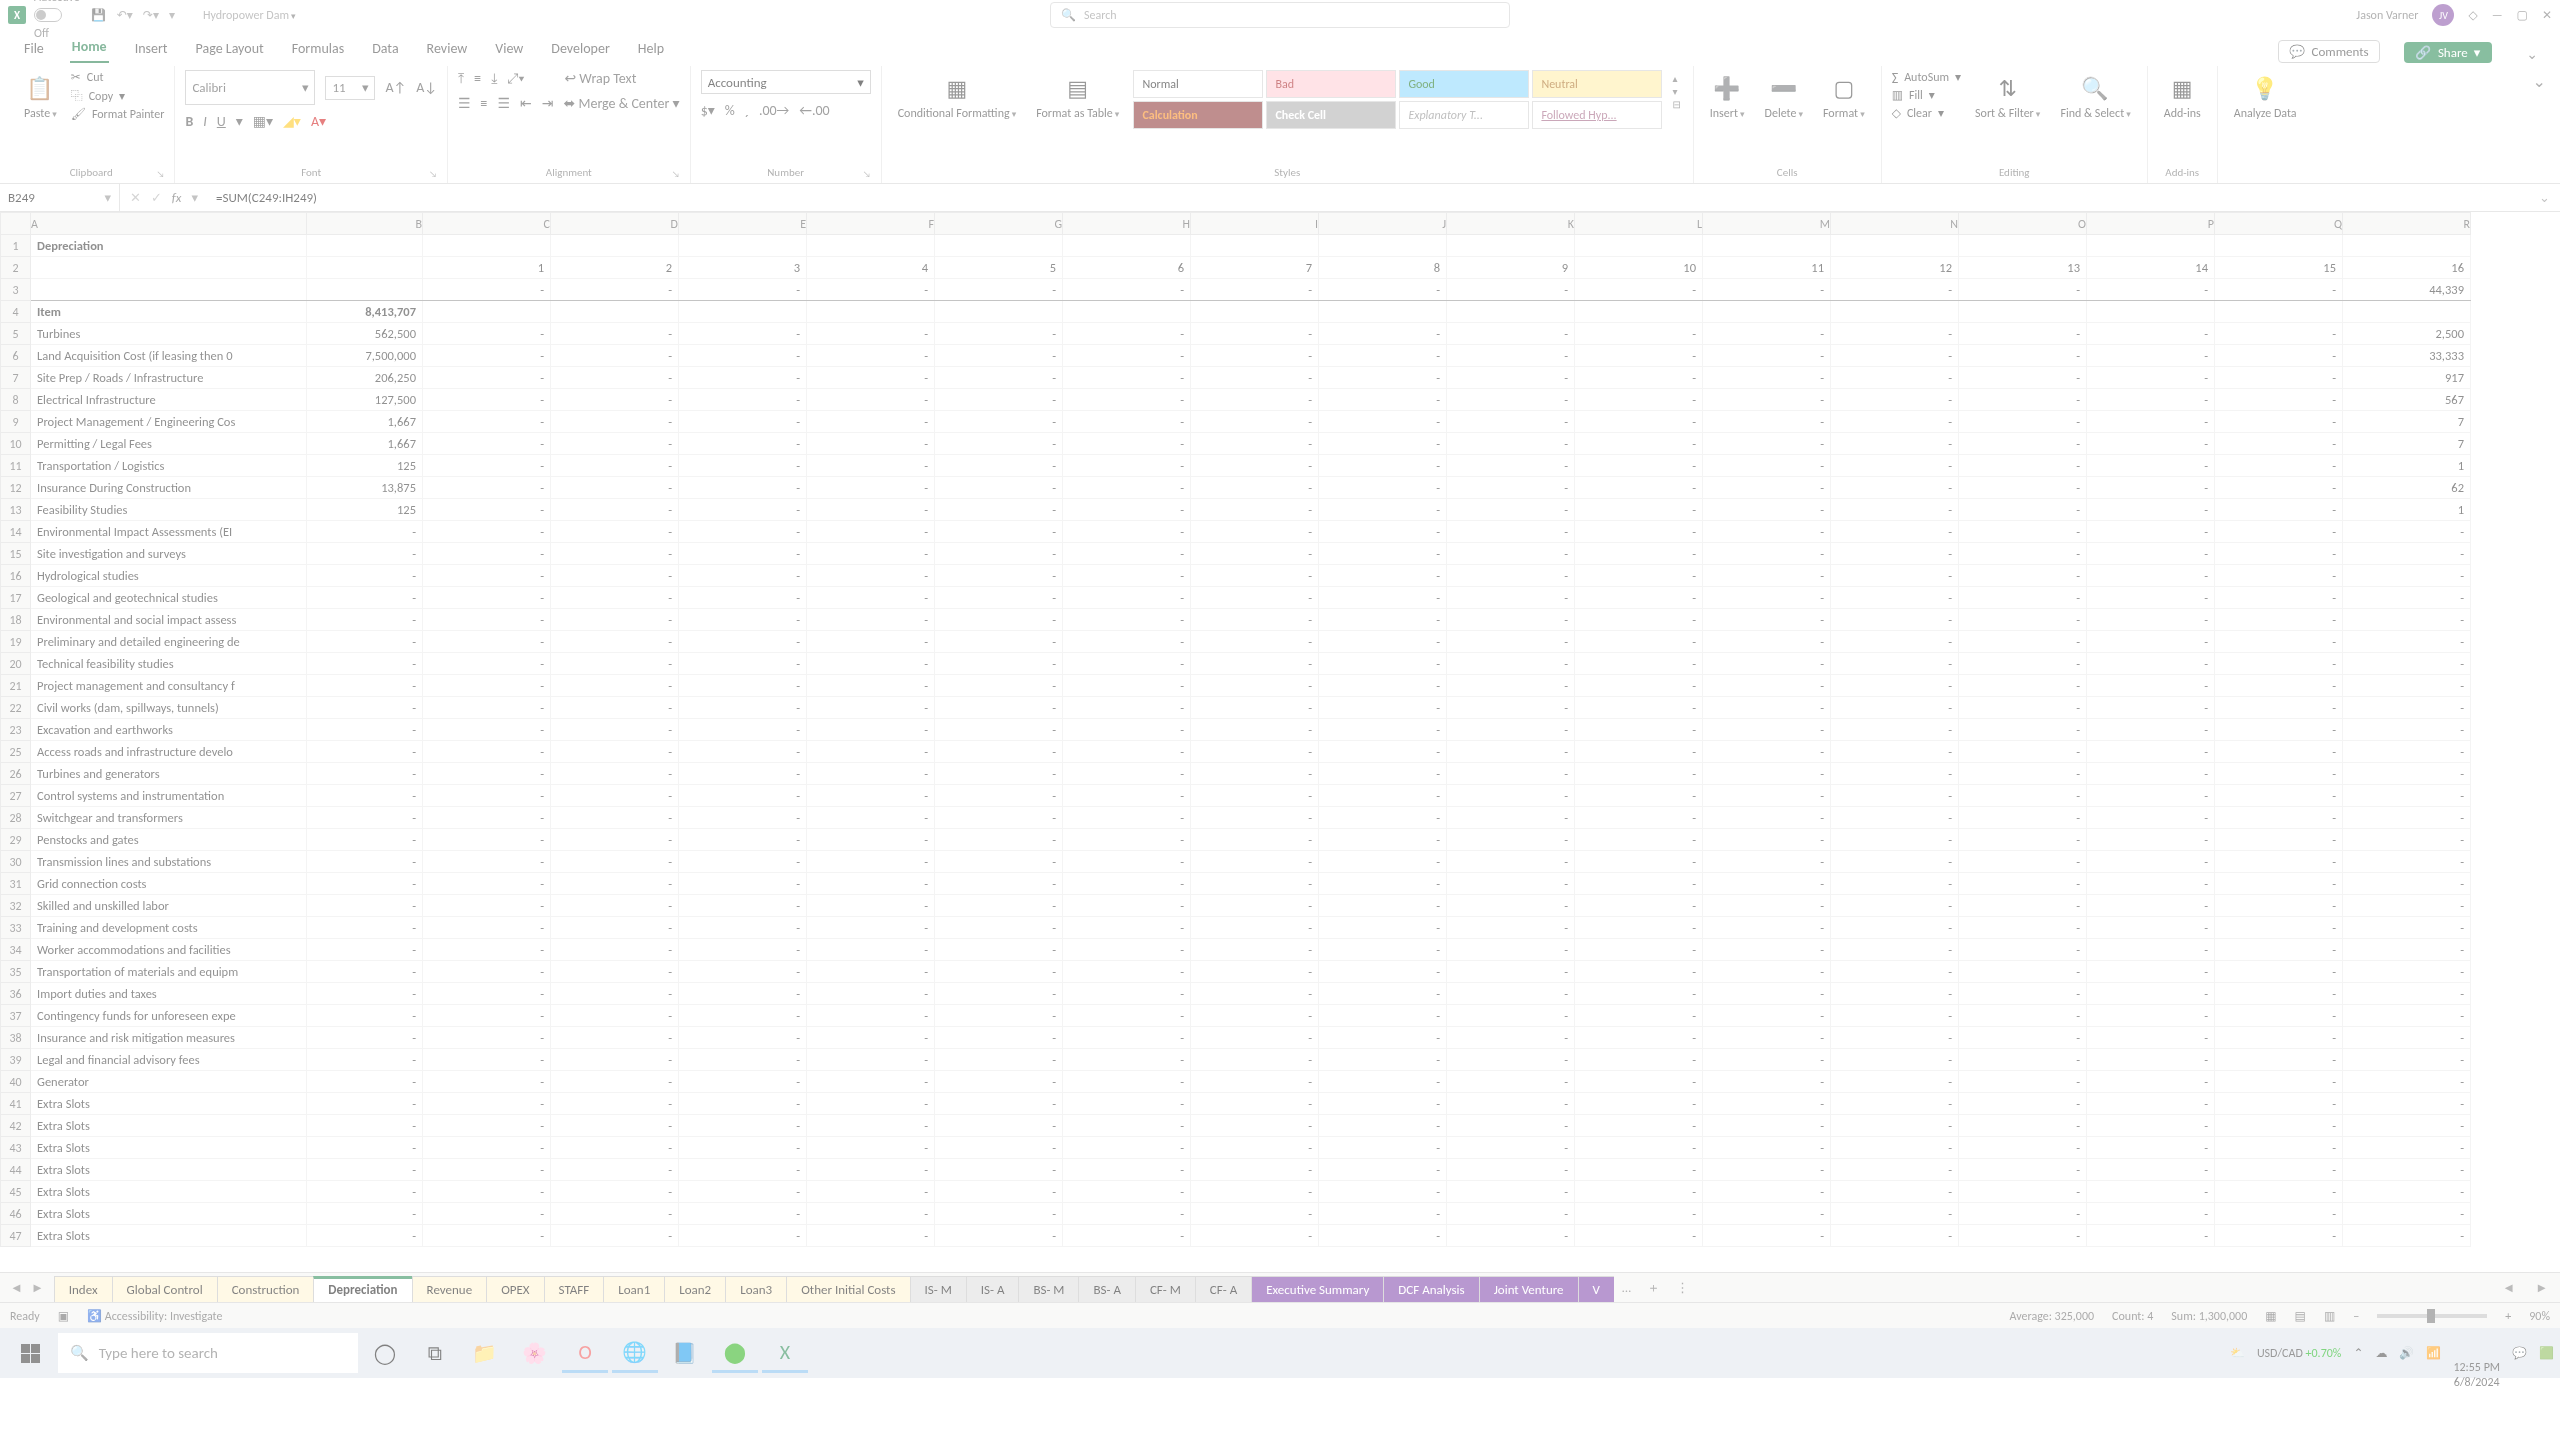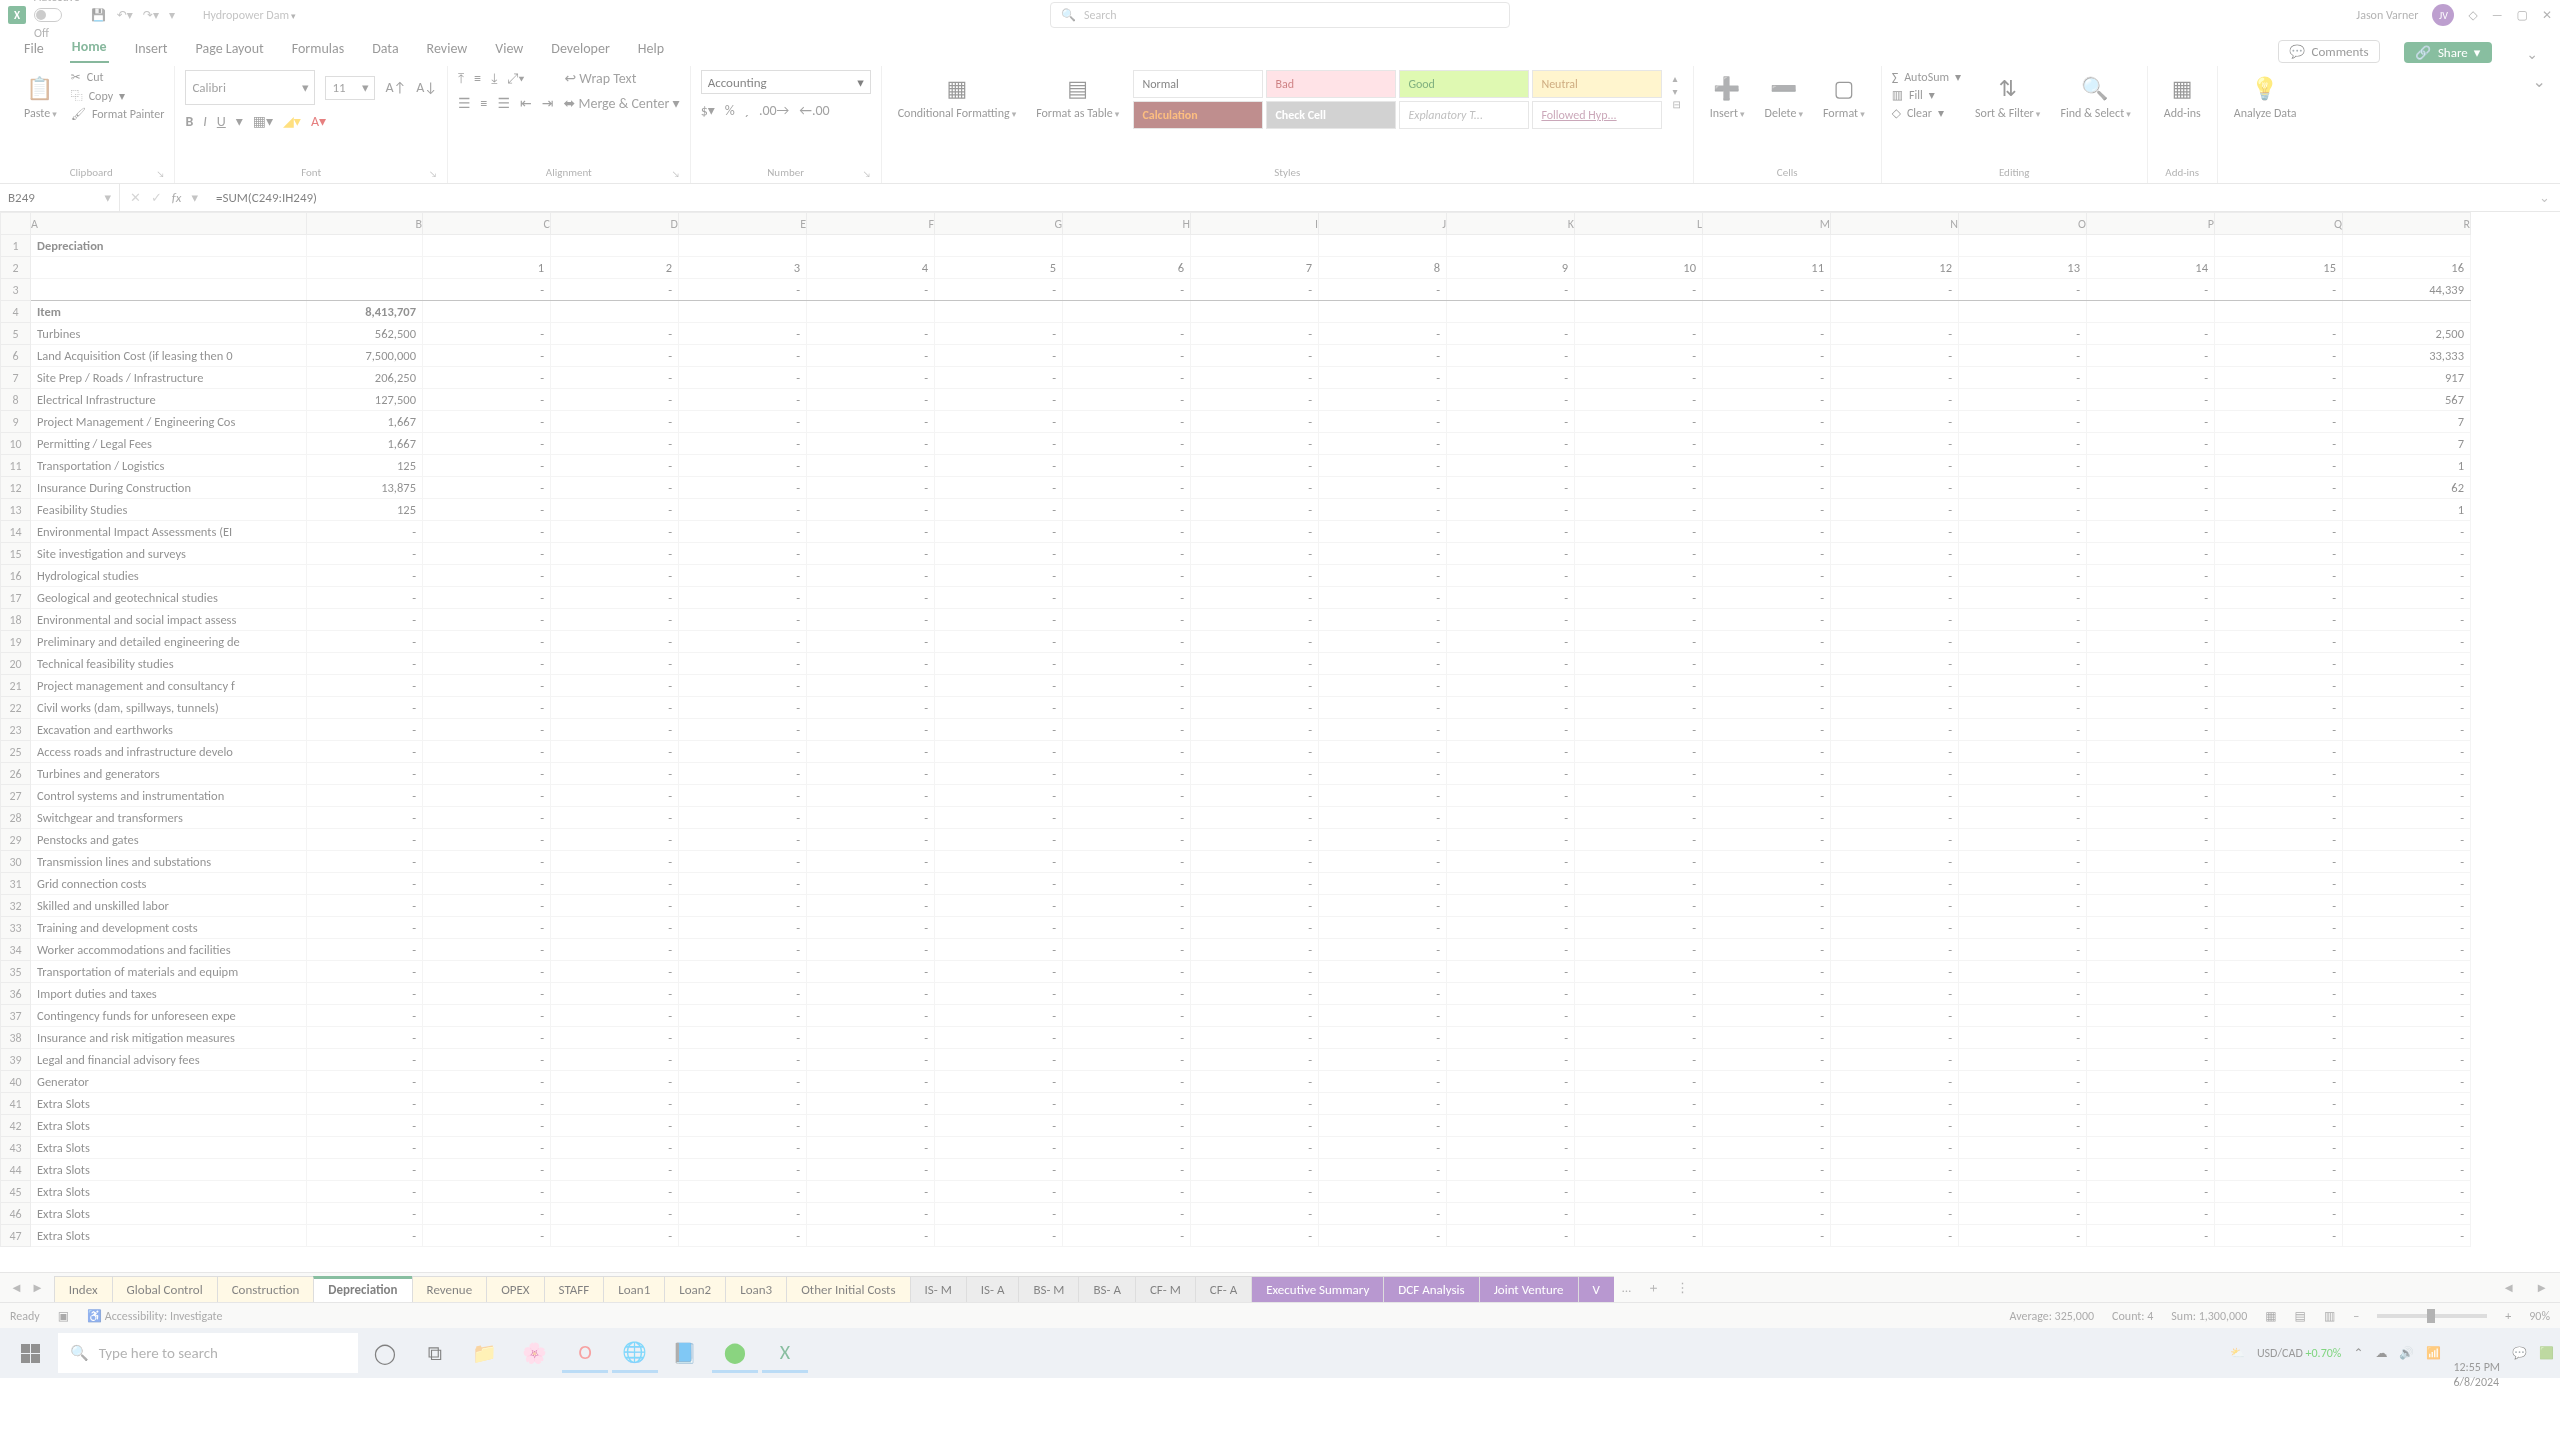--- a/index.html
+++ b/index.html
@@ -37,21 +37,21 @@
 .smallrow { display:flex; flex-direction:column; gap:4px; font-size:12px; color:#333; }
 .smallrow div { display:flex; align-items:center; gap:6px; }
 .fontname { border:1px solid #bbb; height:35px; width:130px; padding:0 6px; font-size:13px; display:flex; align-items:center; justify-content:space-between; }
 .fontsize { border:1px solid #bbb; height:24px; width:50px; padding:0 6px; font-size:13px; display:flex; align-items:center; justify-content:space-between; }
 .icorow { display:flex; gap:10px; align-items:center; font-size:14px; color:#444; }
 .numfmt { border:1px solid #bbb; height:24px; width:170px; padding:0 6px; font-size:13px; display:flex; align-items:center; justify-content:space-between; }
 .styles-grid { display:grid; grid-template-columns:repeat(4,130px); grid-template-rows:28px 28px; gap:3px; }
 .style-cell { border:1px solid #ccc; font-size:12px; display:flex; align-items:center; padding:8px 8px; }
 .s-normal { background:#fff; }
 .s-bad { background:#ffc7ce; color:#9c0006; }
-.s-good { background:#bef264; color:#006100; }
+.s-good { background:#7dd3fc; color:#006100; }
 .s-neutral { background:#ffeb9c; color:#9c5700; }
 .s-calc { background:#7f1d1d; color:#fa7d00; font-weight:bold; }
 .s-check { background:#a5a5a5; color:#fff; font-weight:bold; }
 .s-expl { font-style:italic; color:#7f7f7f; }
 .s-foll { color:#954f72; text-decoration:underline; }
 
 
 .fbar { height:28px; border-bottom:1px solid #d0d0d0; display:flex; align-items:center; font-size:13px; }
 .namebox { width:120px; border-right:1px solid #d0d0d0; padding:0 8px; height:100%; display:flex; align-items:center; justify-content:space-between; }
 .fbar .fx { padding:0 10px; color:#555; display:flex; gap:10px; align-items:center; }
@@ -90,21 +90,21 @@
 .zoom-slider::after { content:''; position:absolute; width:8px; height:14px; background:#666; top:-5px; left:45%; }
 
 
 .taskbar { height:50px; background:#dde3ea; display:flex; align-items:center; padding:0 6px; gap:4px; }
 .taskbar .start { width:48px; height:40px; display:flex; align-items:center; justify-content:center; }
 .win-logo { display:grid; grid-template-columns:9px 9px; grid-template-rows:9px 9px; gap:1px; }
 .win-logo span { background:#222; }
 .taskbar .searchbox { background:#fff; height:40px; width:300px; display:flex; align-items:center; padding:0 12px; gap:10px; color:#666; font-size:15px; }
 .taskbar .tb-icon { width:46px; height:40px; display:flex; align-items:center; justify-content:center; font-size:20px; }
 .taskbar .tray { margin-left:auto; display:flex; align-items:center; gap:12px; font-size:12px; color:#333; }
-.taskbar .clock { text-align:left; line-height:1.2;margin-top:43px; }
+.taskbar .clock { text-align:center; line-height:1.2;margin-top:43px; }
 .tb-underline { border-bottom:3px solid #76b9ed; }
 
 
 .chev::after { content:' \25BE'; font-size:9px; color:#666; }
 </style>
 </head>
 <body class="dimmed">
 
 <div class="titlebar">
   <div class="xl-icon">X</div>

